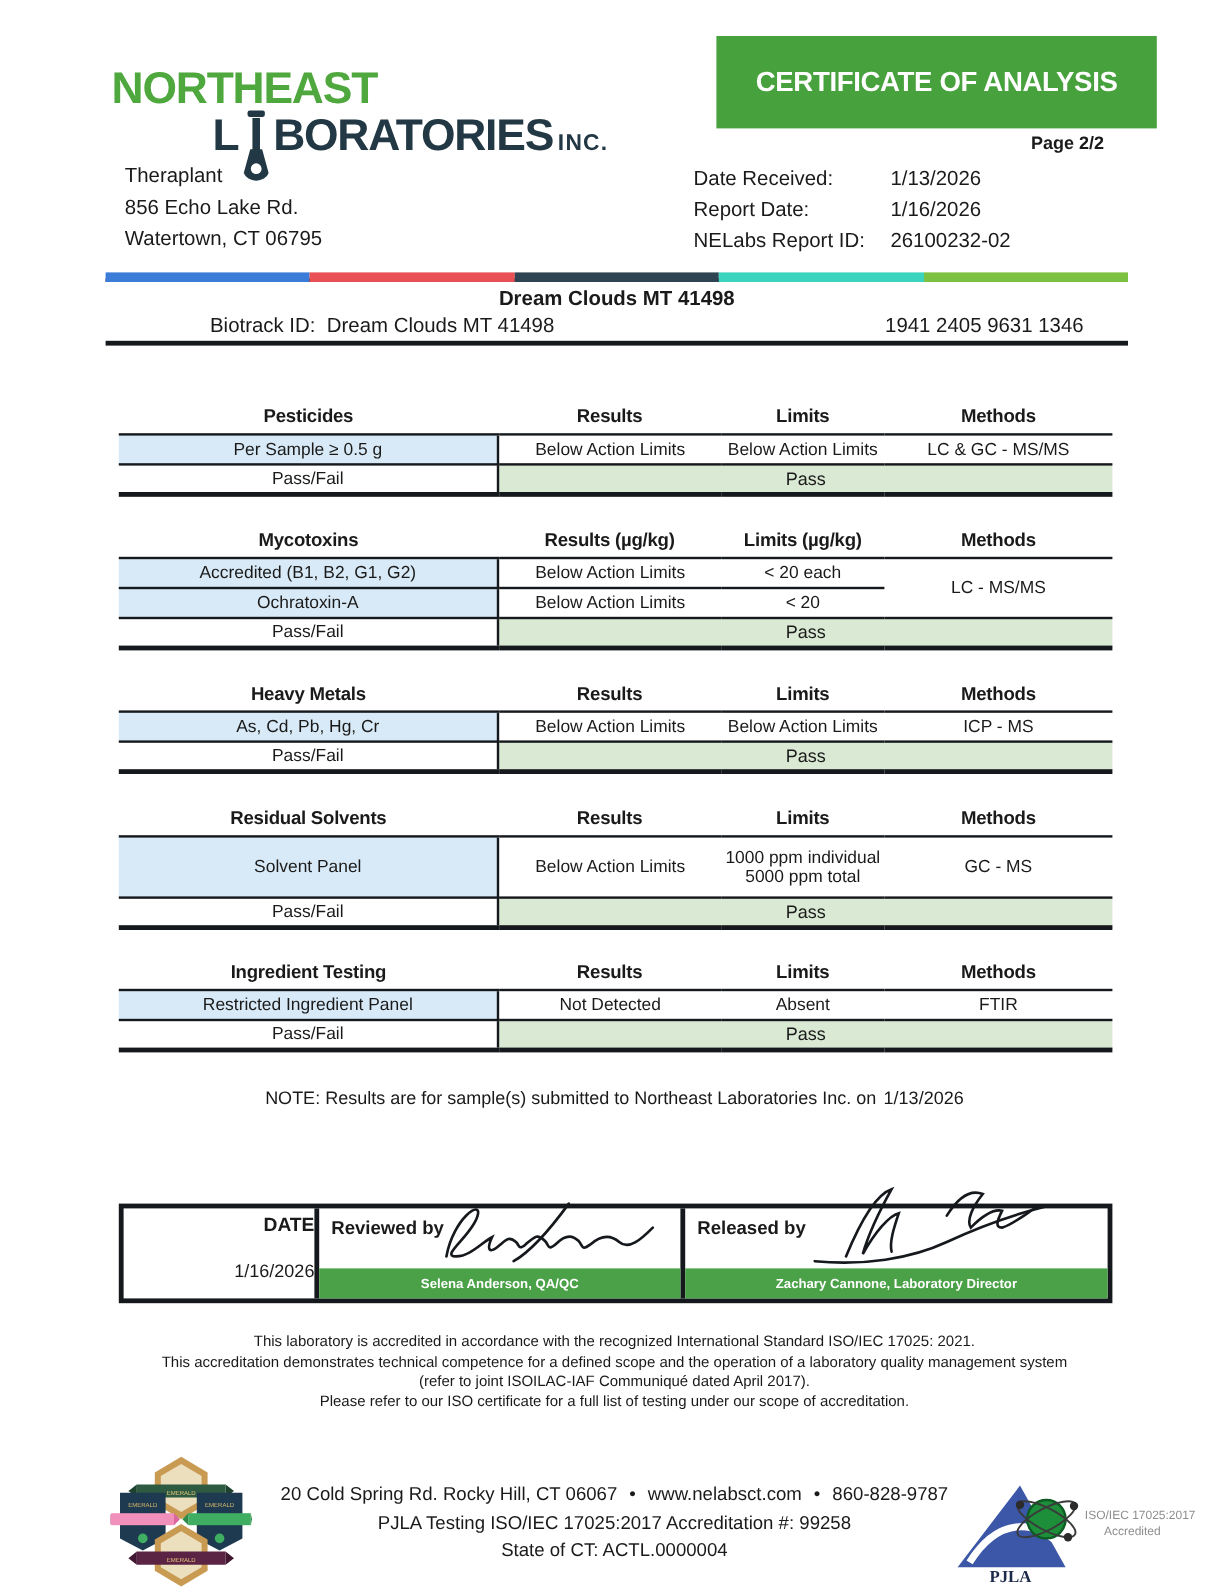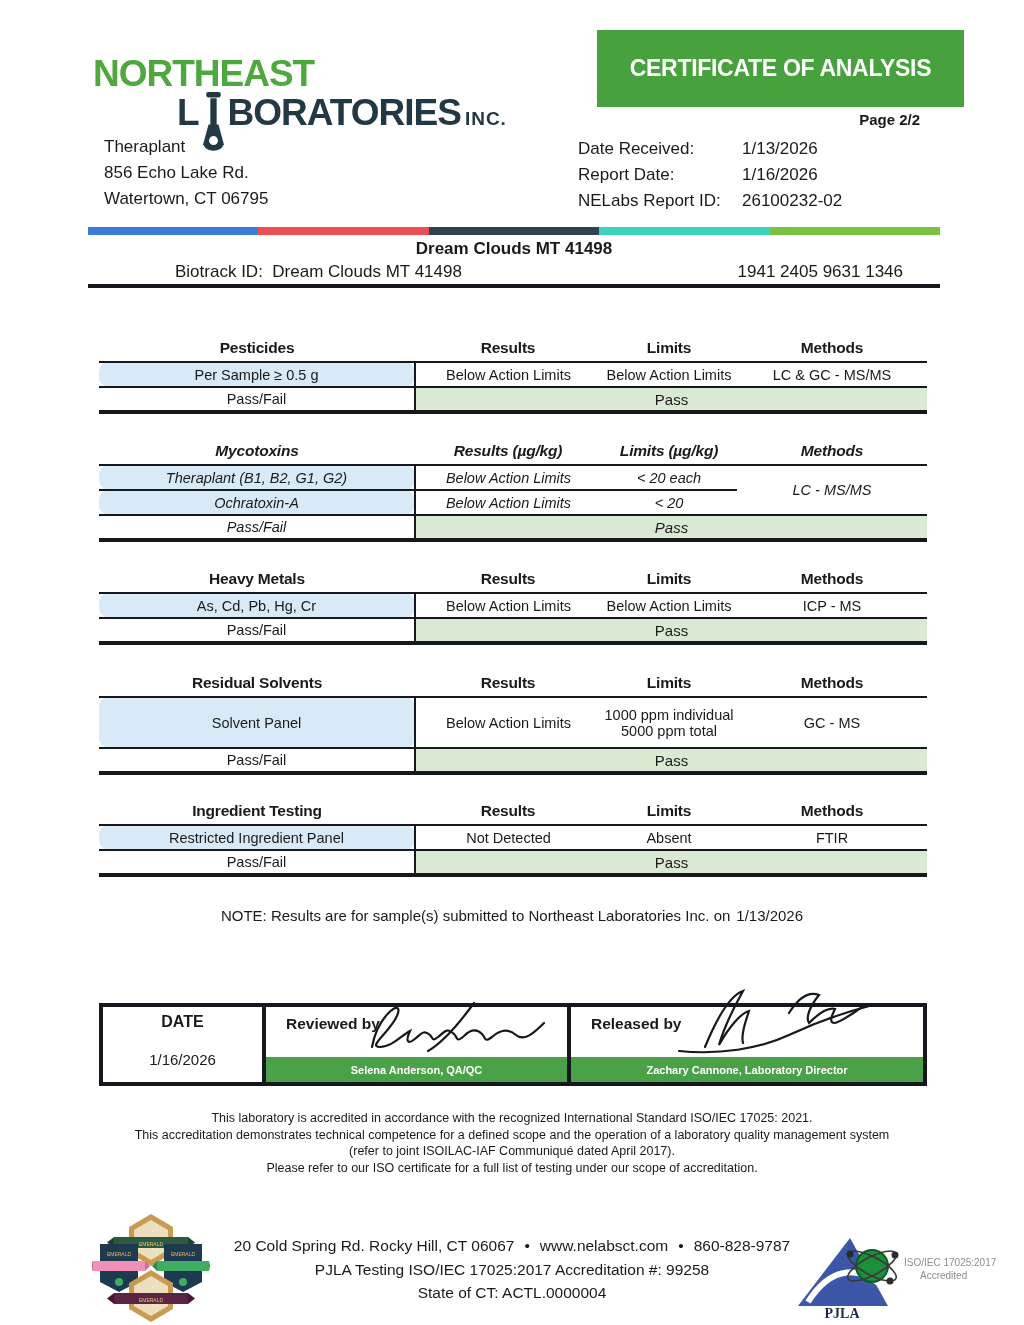--- a/index.html
+++ b/index.html
@@ -32,40 +32,40 @@
   .biotrack-row { position:absolute; left:88px; top:262px; width:852px; display:flex; justify-content:space-between;
                   font-size:17px; padding-left:87px; padding-right:37px; }
   .sample-divider { position:absolute; left:88px; top:284px; width:852px; height:4px; background:#15181c; }
 
   
   table.coa { position:absolute; left:99px; width:828px; border-collapse:collapse; table-layout:fixed; font-size:14.5px; }
   table.coa col.c1 { width:316px; } table.coa col.c2 { width:186px; }
   table.coa col.c3 { width:136px; } table.coa col.c4 { width:190px; }
   table.coa th { font-weight:bold; font-size:15.5px; letter-spacing:-0.2px; border-bottom:2.5px solid #15181c; padding:1px 0 4px 0; text-align:center; }
   table.coa td { text-align:center; vertical-align:middle; height:25px; padding:0; }
-  td.param { background:#d8eaf7; border-right:2.5px solid #15181c;border-radius:10px; }
+  td.param { background:#d8eaf7; border-right:2.5px solid #15181c; }
   td.pflabel { border-right:2.5px solid #15181c; background:#ffffff; }
   tr.sep td { border-bottom:2.5px solid #15181c; }
   tr.passrow td { border-bottom:4px solid #15181c; }
   td.pass { background:#d9e9d3; font-size:15px; }
   tr.tall td { height:51px;text-align:center; }
-  .t-pest { top:338px; } .t-myco { top:441px;font-style:italic; } .t-hm { top:569px; } .t-rs { top:673px; } .t-ing { top:801px; }
+  .t-pest { top:338px; } .t-myco { top:441px; } .t-hm { top:569px; } .t-rs { top:673px; } .t-ing { top:801px; }
 
   
   .note { position:absolute; left:0; top:907px; width:1024px; text-align:center; font-size:15px; }
   .note .note-date { margin-left:6px; }
 
   
   .sig-table { position:absolute; left:99px; top:1003px; width:828px; height:83px; border:4px solid #15181c; display:flex; }
-  .sig-date { width:163px; border-right:4px solid #15181c; position:relative; text-align:center; }
+  .sig-date { width:163px; border-right:4px solid #15181c; position:relative; text-align:right; }
   .sig-rev  { width:305px; border-right:4px solid #15181c; position:relative; }
   .sig-rel  { flex:1; position:relative; }
   .sig-head { font-weight:bold; font-size:16px; margin-top:6px; }
   .sig-date-val { position:absolute; top:44px; left:0; width:100%; font-size:15px; }
-  .sig-label { font-weight:bold; font-size:15.5px; margin:8px 0 0 20px; display:inline-block;text-align:center; }
+  .sig-label { font-weight:bold; font-size:15.5px; margin:8px 0 0 10px; display:inline-block;text-align:center; }
   .sig-green { position:absolute; bottom:0; left:0; right:0; height:25px; background:#4aa147; color:#ffffff;
                font-weight:bold; font-size:11px; display:flex; align-items:center; justify-content:center; }
   .sig-svg { position:absolute; overflow:visible; }
   .sig-svg.rev { left:92px; top:-12px; }
   .sig-svg.rel { left:98px; top:-24px; }
   .sig-svg path { fill:none; stroke:#15181c; stroke-width:2.2; stroke-linecap:round; }
 
   
   .accred { position:absolute; left:0; top:1110px; width:1024px; text-align:center; font-size:12.5px; line-height:16.5px; }
 
@@ -152,21 +152,21 @@
       <col class="c4">
     </colgroup>
   <tbody>
       <tr>
     <th>Mycotoxins</th>
     <th>Results (µg/kg)</th>
     <th>Limits (µg/kg)</th>
     <th>Methods</th>
   </tr>
   <tr class="sep">
-    <td class="param">Theraplant (B1, B2, G1, G2)</td>
+    <td class="param">Accredited (B1, B2, G1, G2)</td>
     <td>Below Action Limits</td>
     <td>&lt; 20 each</td>
     <td rowspan="2">LC - MS/MS</td>
   </tr>
   <tr class="sep">
     <td class="param">Ochratoxin-A</td>
     <td>Below Action Limits</td>
     <td>&lt; 20</td>
   </tr>
   <tr class="passrow">

